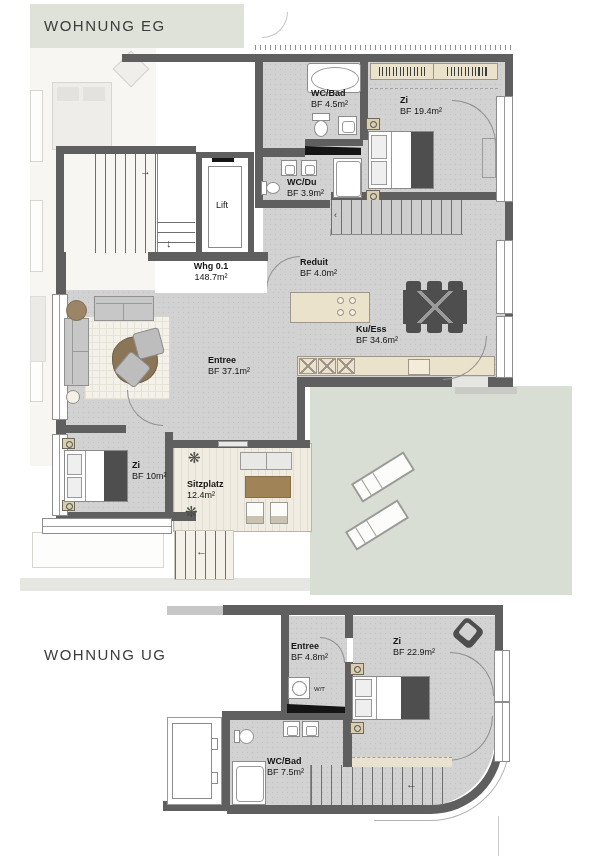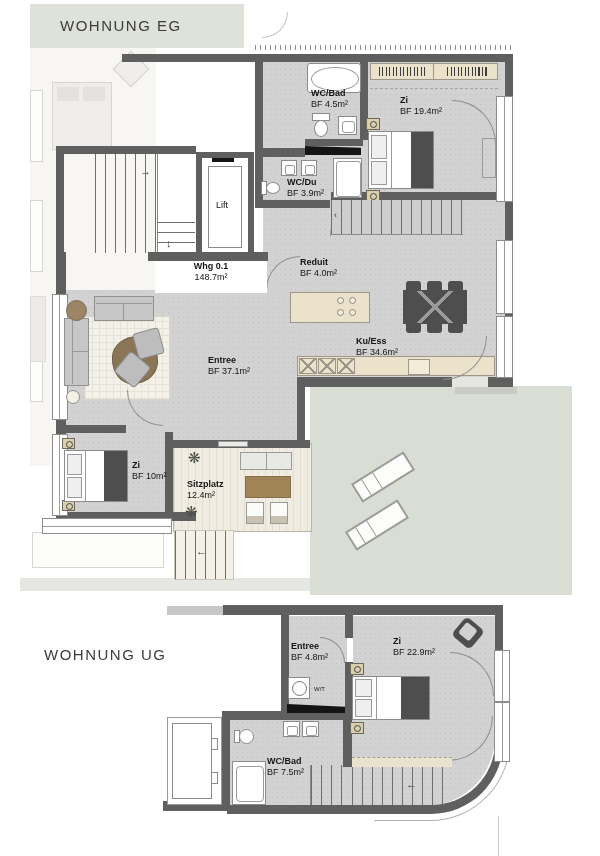--- a/index.html
+++ b/index.html
@@ -45,21 +45,21 @@
   .lounger i{position:absolute;top:0;bottom:0;width:1px;background:#9a9a96;}
 </style>
 </head>
 <body>
 
 <div id="canvas">
 
   <section>
 
     <div class="abs" style="left:30px;top:4px;width:214px;height:44px;background:#dee2d9;"></div>
-    <div class="title" style="left:60px;top:17px;">WOHNUNG EG</div>
+    <div class="title" style="left:44px;top:17px;">WOHNUNG EG</div>
 
     <div class="abs" style="left:310px;top:386px;width:262px;height:209px;background:#d8ded3;"></div>
     <div class="abs" style="left:20px;top:578px;width:290px;height:13px;background:#e6e6e2;"></div>
 
     <div class="abs" style="left:30px;top:48px;width:126px;height:418px;background:#f7f6f3;">
       <div class="winL" style="left:0;top:42px;width:11px;height:70px;"></div>
       <div class="winL" style="left:0;top:152px;width:11px;height:70px;"></div>
       <div class="winL" style="left:0;top:282px;width:11px;height:70px;"></div>
       <div class="abs" style="left:22px;top:34px;width:58px;height:66px;background:#efedea;border:1px solid #d9d6d1;">
         <div class="abs" style="left:4px;top:4px;width:22px;height:14px;background:#e4e2de;"></div>
@@ -191,21 +191,21 @@
       <div class="lbl" style="position:static;">
         <span class="nm">Whg 0.1</span>
           <span class="ar">148.7m²</span>
       </div>
     </div>
 
     <div class="lbl" style="left:300px;top:257px;">
       <span class="nm">Reduit</span>
         <span class="ar">BF 4.0m²</span>
     </div>
-    <div class="lbl" style="left:356px;top:336px;">
+    <div class="lbl" style="left:356px;top:324px;">
       <span class="nm">Ku/Ess</span>
         <span class="ar">BF 34.6m²</span>
     </div>
 
     <div class="beige" style="left:290px;top:292px;width:80px;height:31px;">
       <span class="burner" style="left:46px;top:4px;"></span>
         <span class="burner" style="left:58px;top:4px;"></span>
       <span class="burner" style="left:46px;top:16px;"></span>
         <span class="burner" style="left:58px;top:16px;"></span>
     </div>

